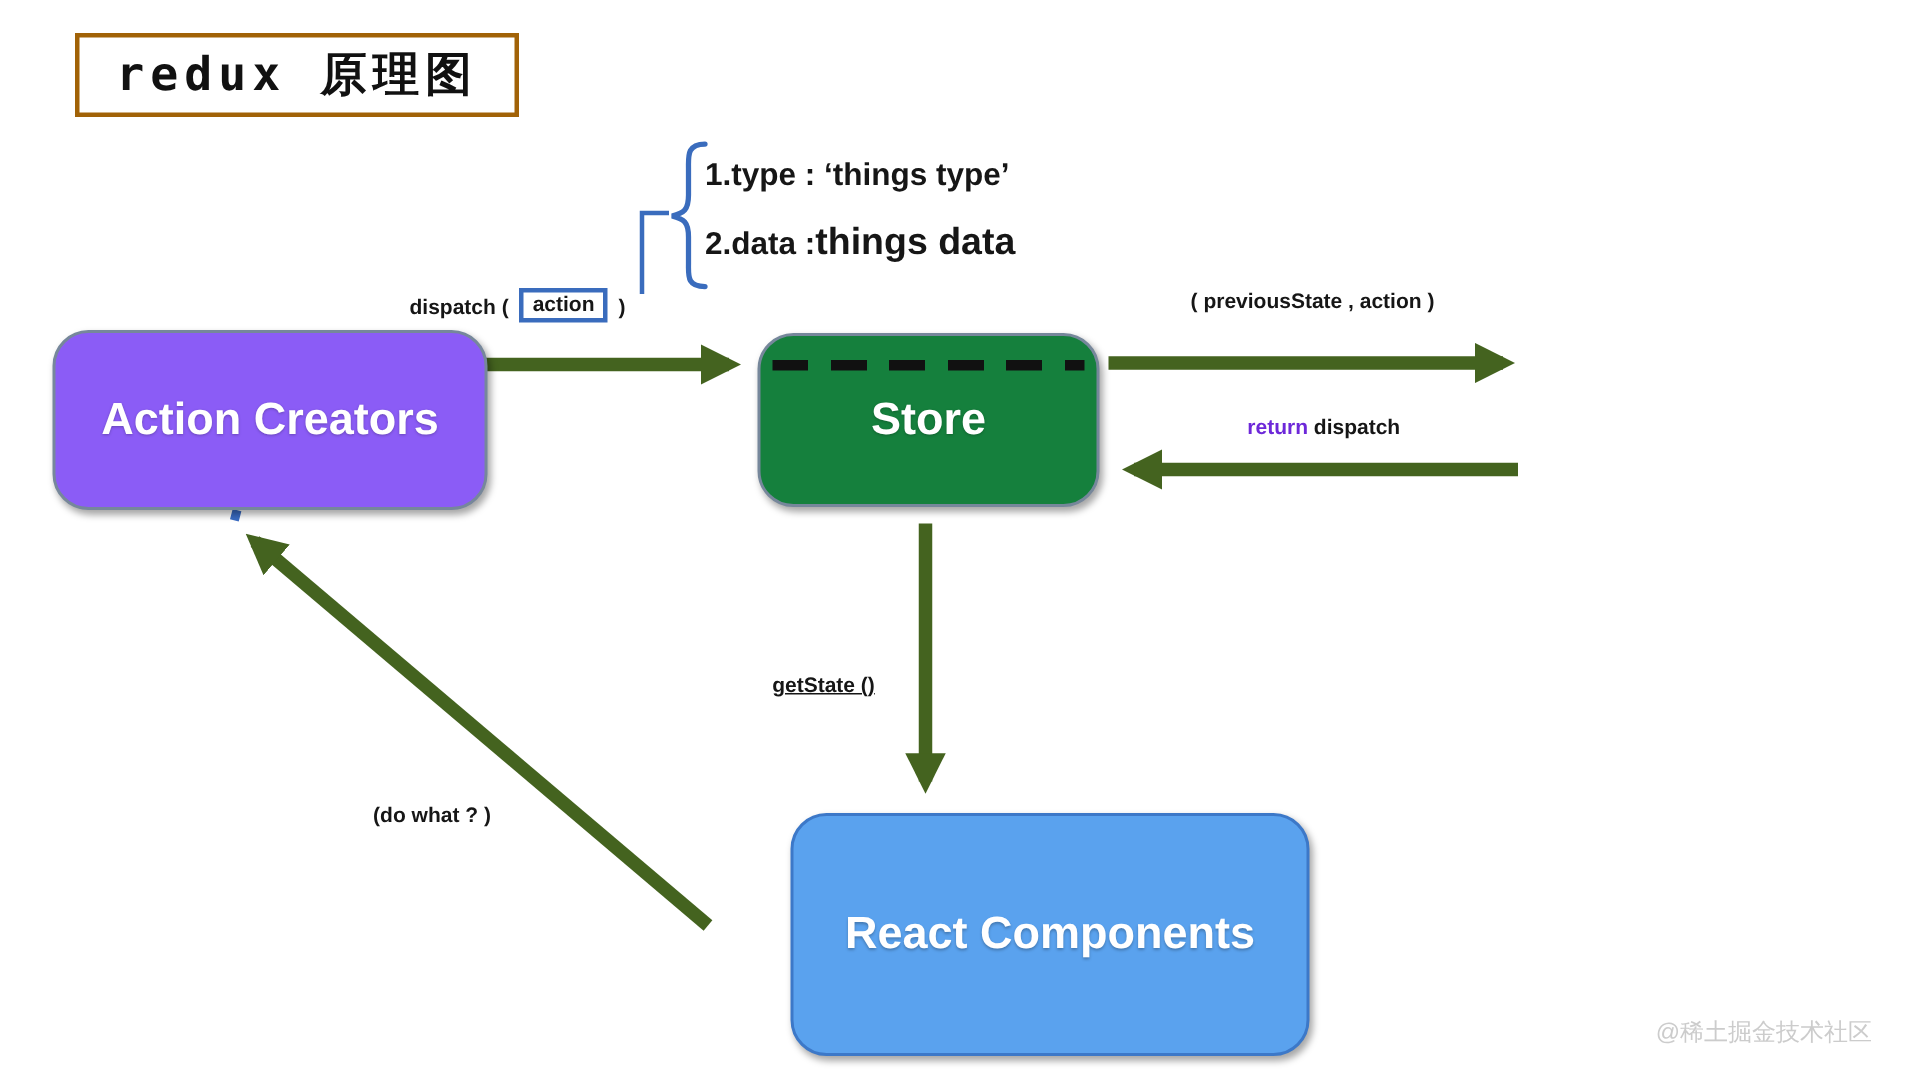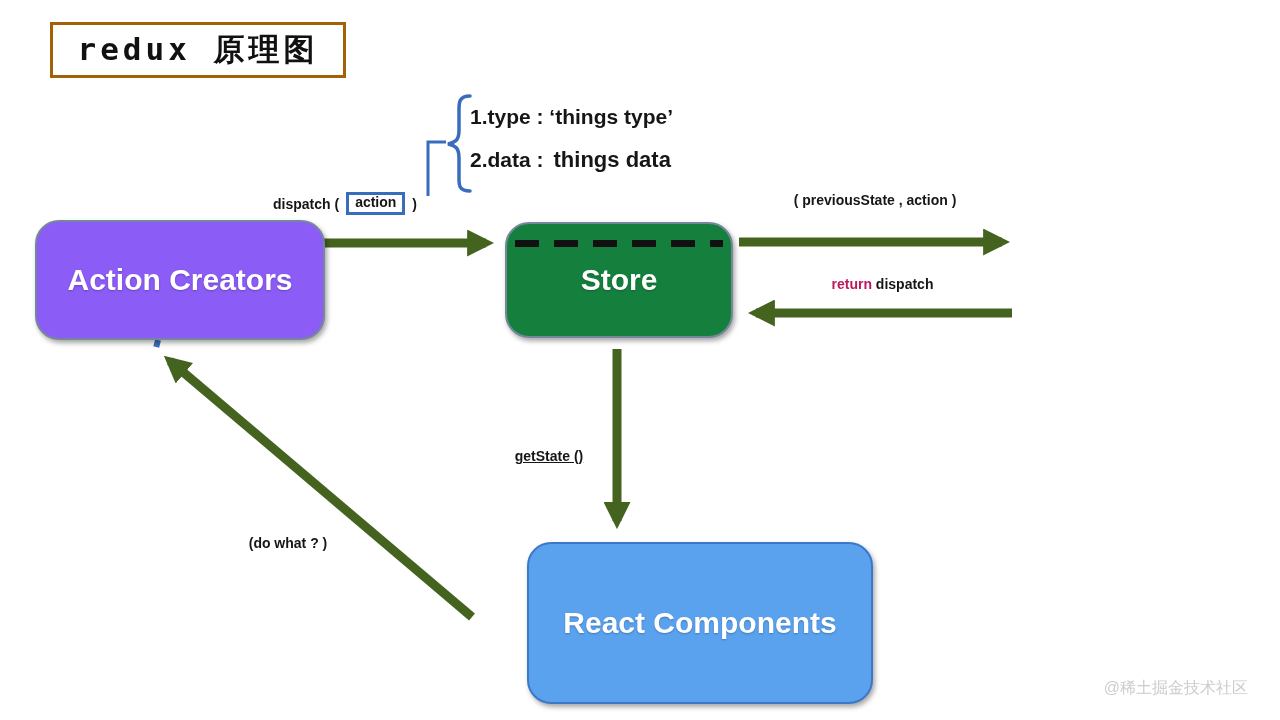--- a/index.html
+++ b/index.html
@@ -30,27 +30,27 @@
   .store-dash{
     position:absolute;top:16px;left:8px;right:8px;height:7px;
     background:repeating-linear-gradient(90deg,#111 0 24px,transparent 24px 39px);
   }
   
   .lbl{font-weight:bold;font-size:14px;color:#161616;white-space:nowrap;}
   .lbl-dispatch{left:273px;top:192px;display:flex;align-items:center;gap:7px;}
   .action-chip{border:3px solid #3a6cbd;padding:0 6px 2px 6px;line-height:1.1;}
   .lbl-prev{left:735px;top:192px;width:280px;text-align:center;}
   .lbl-return{left:755px;top:276px;width:255px;text-align:center;}
-  .kw-return{color:#be185d;}
+  .kw-return{color:#6d28d9;}
   .lbl-getstate{left:488px;top:448px;width:122px;text-align:center;text-decoration:underline;}
   .lbl-dowhat{left:218px;top:535px;width:140px;text-align:center;}
   
   .ann-line1{left:470px;top:105px;font-weight:bold;font-size:21px;color:#161616;white-space:nowrap;}
   .ann-line2{left:470px;top:147px;font-weight:bold;font-size:21px;color:#161616;white-space:nowrap;}
-  .ann-line2 .big{font-size:22px;margin-left:10px;}
+  .ann-line2 .big{font-size:25px;margin-left:0;}
   
   .watermark{left:1030px;top:678px;width:218px;text-align:right;color:#cccccc;font-size:16px;}
 </style>
 </head>
 <body>
 
 <div id="stage">
 
   <svg id="overlay" viewBox="0 0 1280 720">
     <defs>

